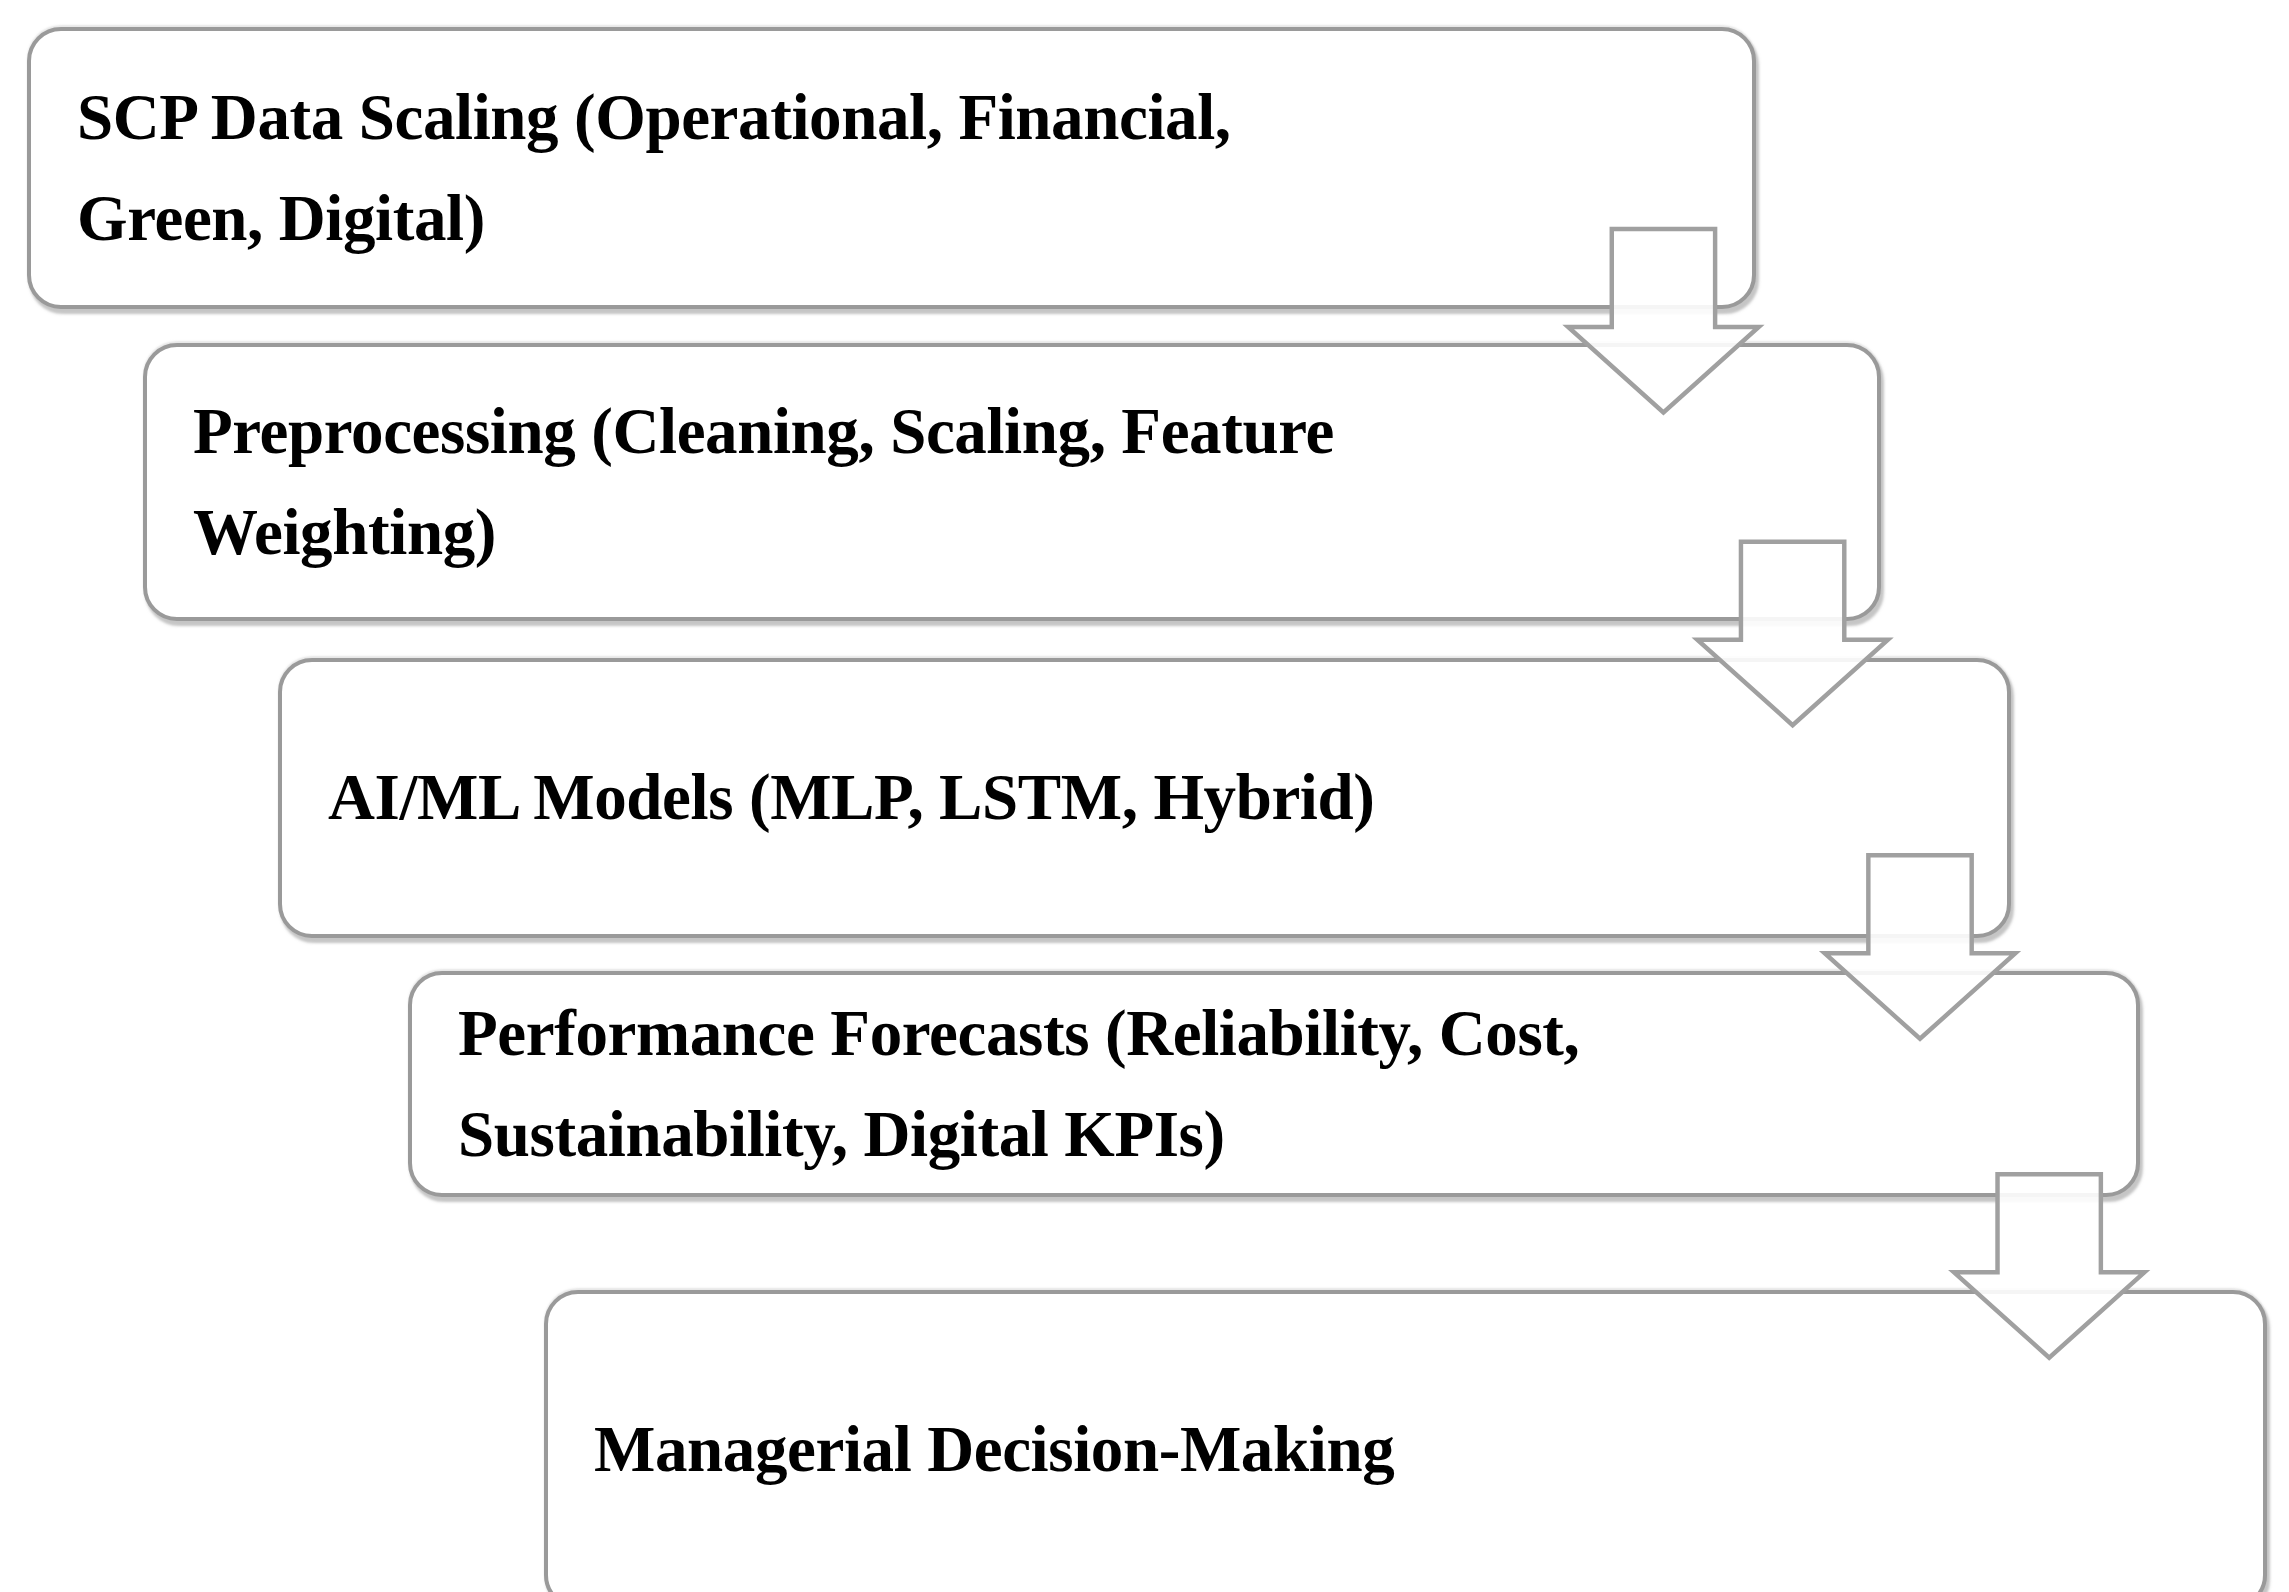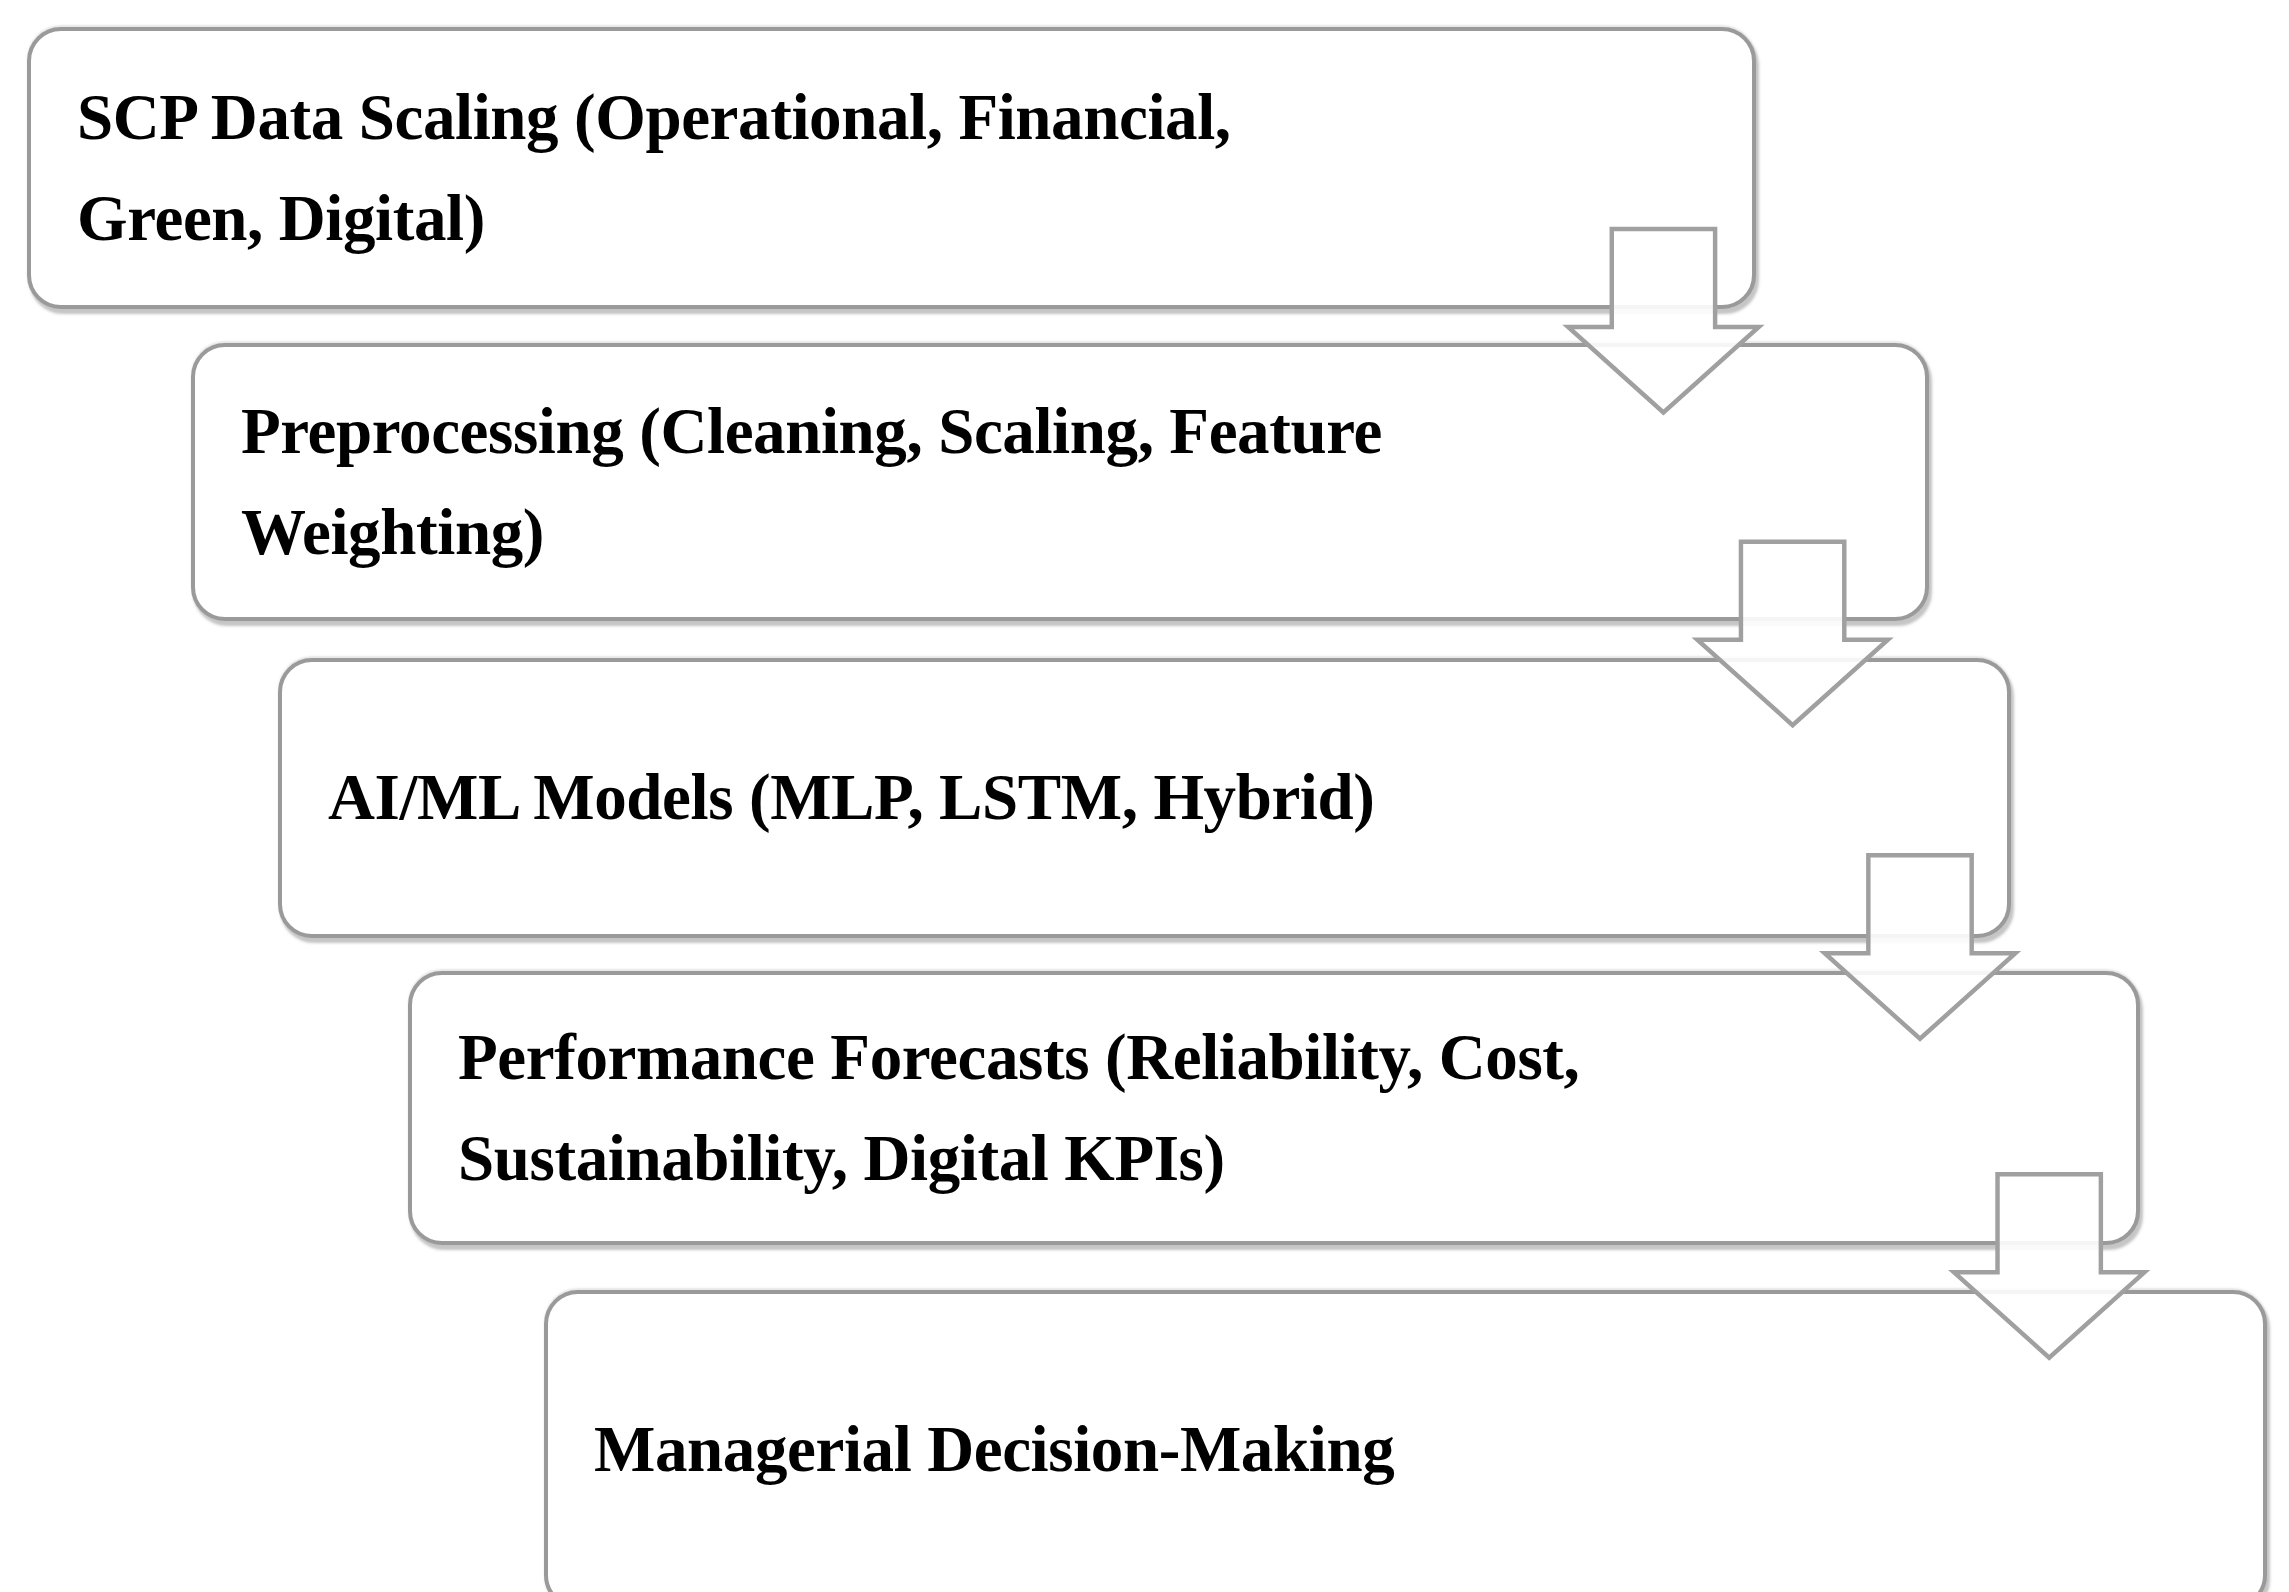--- a/index.html
+++ b/index.html
@@ -30,23 +30,23 @@
     padding-left: 46px;
     padding-right: 32px;
     font-size: 65px;
     font-weight: bold;
     line-height: 1.56;
     color: var(--text, #000000);
     white-space: pre-line;
     letter-spacing: -0.4px;
   }
   .box-1 { left: 27px;  top: 27px;   width: 1729px; height: 282px; }
-  .box-2 { left: 143px; top: 343px;  width: 1738px; height: 278px; margin-left: 48px; }
+  .box-2 { left: 143px; top: 343px;  width: 1738px; height: 278px; }
   .box-3 { left: 278px; top: 658px;  width: 1733px; height: 280px; }
-  .box-4 { left: 408px; top: 971px; width: 1732px; height: 274px; }
+  .box-4 { left: 408px; top: 971px; width: 1732px; height: 226px; }
   .box-5 { left: 544px; top: 1290px; width: 1723px; height: 319px; text-align: right; }
 
   .arrow-layer {
     position: absolute;
     left: 0;
     top: 0;
     width: 2289px;
     height: 1592px;
     pointer-events: none;
   }

